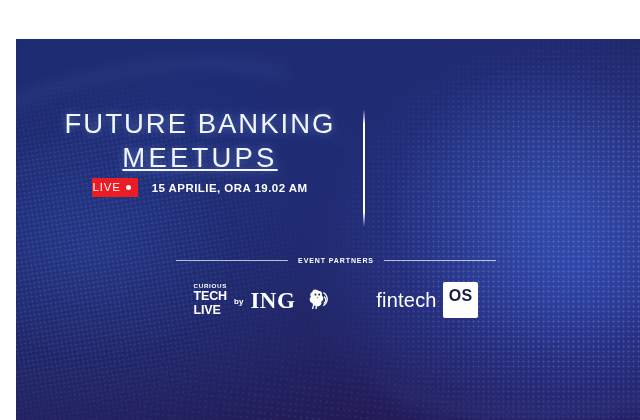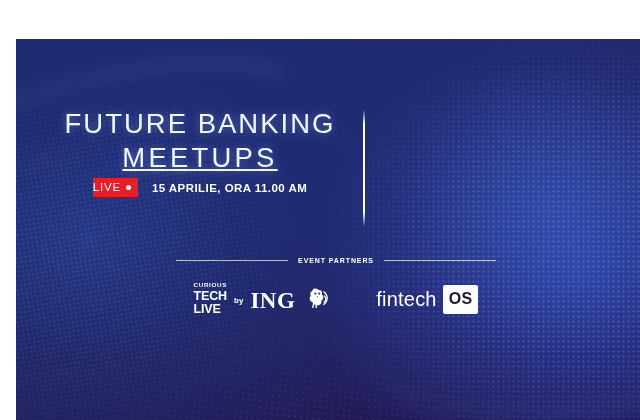--- a/index.html
+++ b/index.html
@@ -306,21 +306,21 @@
     letter-spacing: 0.2px;
     line-height: 1;
   }
   .fo-box {
     background: #ffffff;
     color: #1b1b3a;
     font-size: 16px;
     font-weight: bold;
     letter-spacing: 0.3px;
     line-height: 1;
-    padding: 6px 6px 7px 6px;
+    padding: 6px 6px 14px 6px;
     border-radius: 2px;
   }
 </style>
 </head>
 <body>
 
 <div id="page">
 
   <div class="banner">
 
@@ -339,21 +339,21 @@
       <div class="brand-block">
         <div class="brand-line1">FUTURE BANKING</div>
         <div class="brand-line2">MEETUPS</div>
       </div>
 
       <div class="live-row">
         <span class="live-badge">
           <span>LIVE</span>
           <span class="live-dot"></span>
         </span>
-        <span class="live-date">15 APRILIE, ORA 11.00 AM</span>
+        <span class="live-date">15 APRILIE, ORA 19.02 AM</span>
       </div>
 
       <div class="divider-v"></div>
 
 
     </div>
 
     <div class="partners">
 
       <div class="partners-head">

